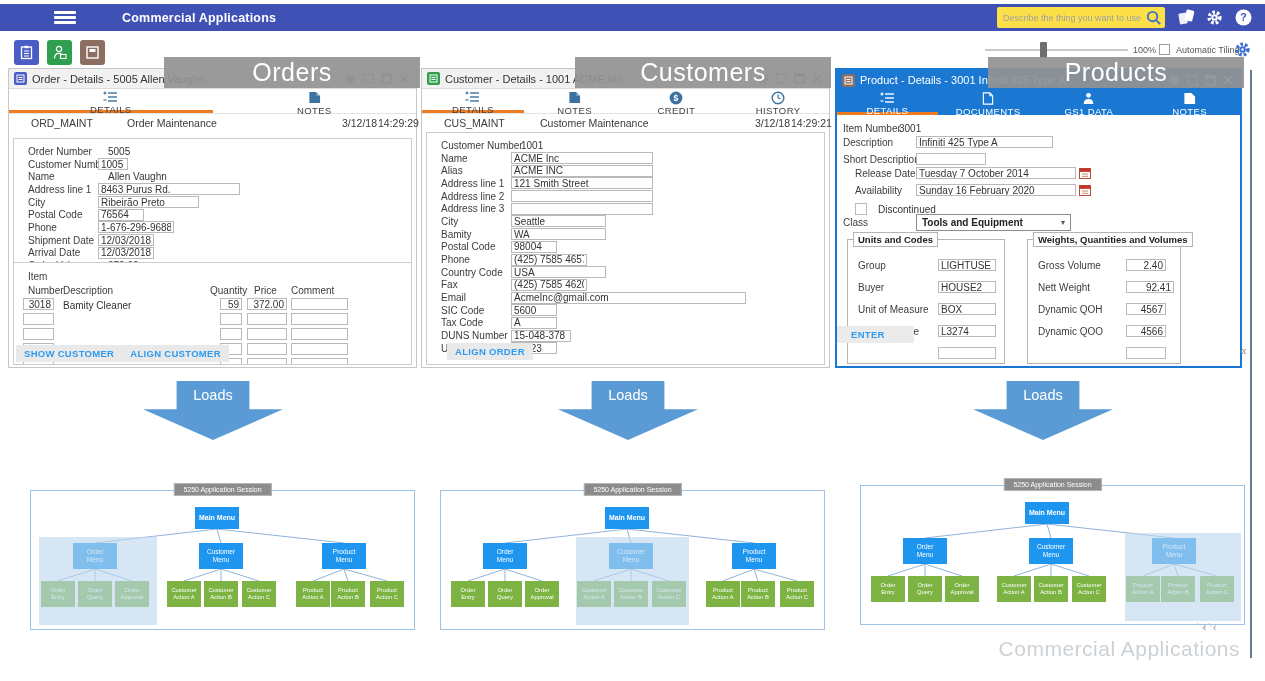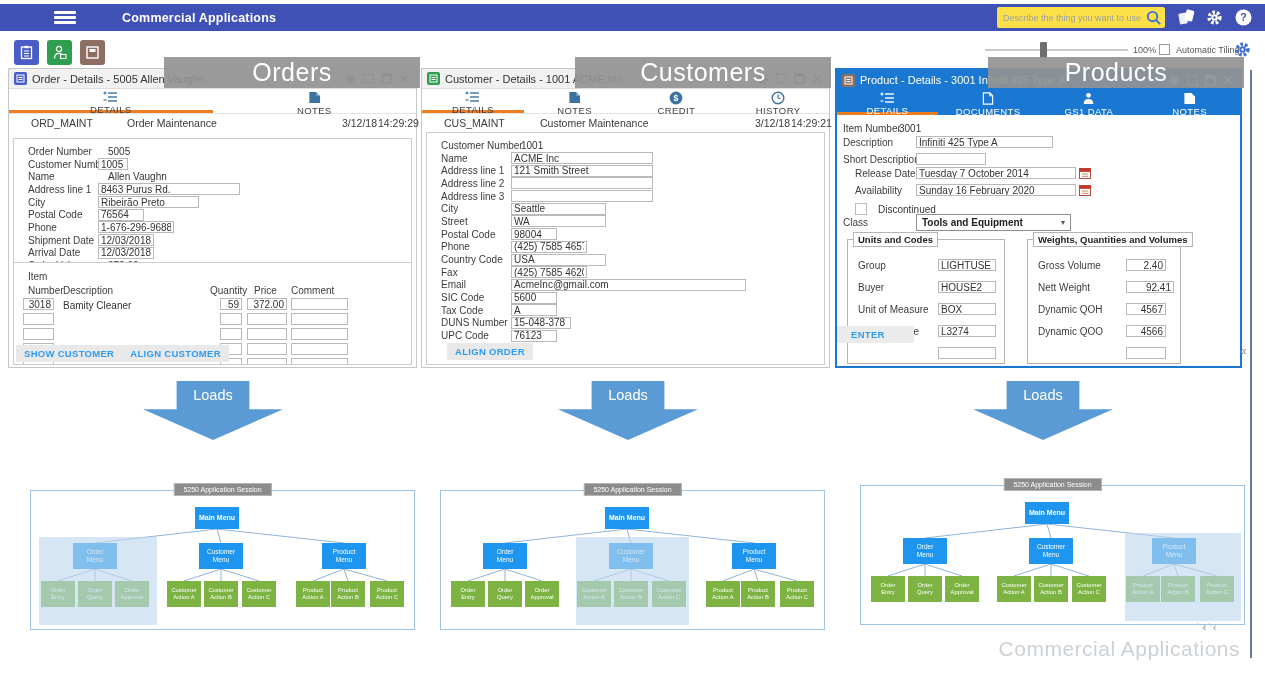--- a/index.html
+++ b/index.html
@@ -400,20 +400,26 @@
             <span class="fval">1001</span>
           </span>
         </div>
         <div class="frow">
           <span class="flabel">Name</span>
           <span class="fctl">
             <input class="fin" readonly="" value="ACME Inc" style="width: 142px;">
           </span>
         </div>
         <div class="frow">
+          <span class="flabel">Alias</span>
+          <span class="fctl">
+            <input class="fin" readonly="" value="ACME INC" style="width: 142px;">
+          </span>
+        </div>
+        <div class="frow">
           <span class="flabel">Address line 1</span>
           <span class="fctl">
             <input class="fin" readonly="" value="121 Smith Street" style="width: 142px;">
           </span>
         </div>
         <div class="frow">
           <span class="flabel">Address line 2</span>
           <span class="fctl">
             <input class="fin" readonly="" style="width: 142px;">
           </span>
@@ -424,21 +430,21 @@
             <input class="fin" readonly="" style="width: 142px;">
           </span>
         </div>
         <div class="frow">
           <span class="flabel">City</span>
           <span class="fctl">
             <input class="fin" readonly="" value="Seattle" style="width: 95px;">
           </span>
         </div>
         <div class="frow">
-          <span class="flabel">Street</span>
+          <span class="flabel">Bamity</span>
           <span class="fctl">
             <input class="fin" readonly="" value="WA" style="width: 95px;">
           </span>
         </div>
         <div class="frow">
           <span class="flabel">Postal Code</span>
           <span class="fctl">
             <input class="fin" readonly="" value="98004" style="width: 46px;">
           </span>
         </div>

